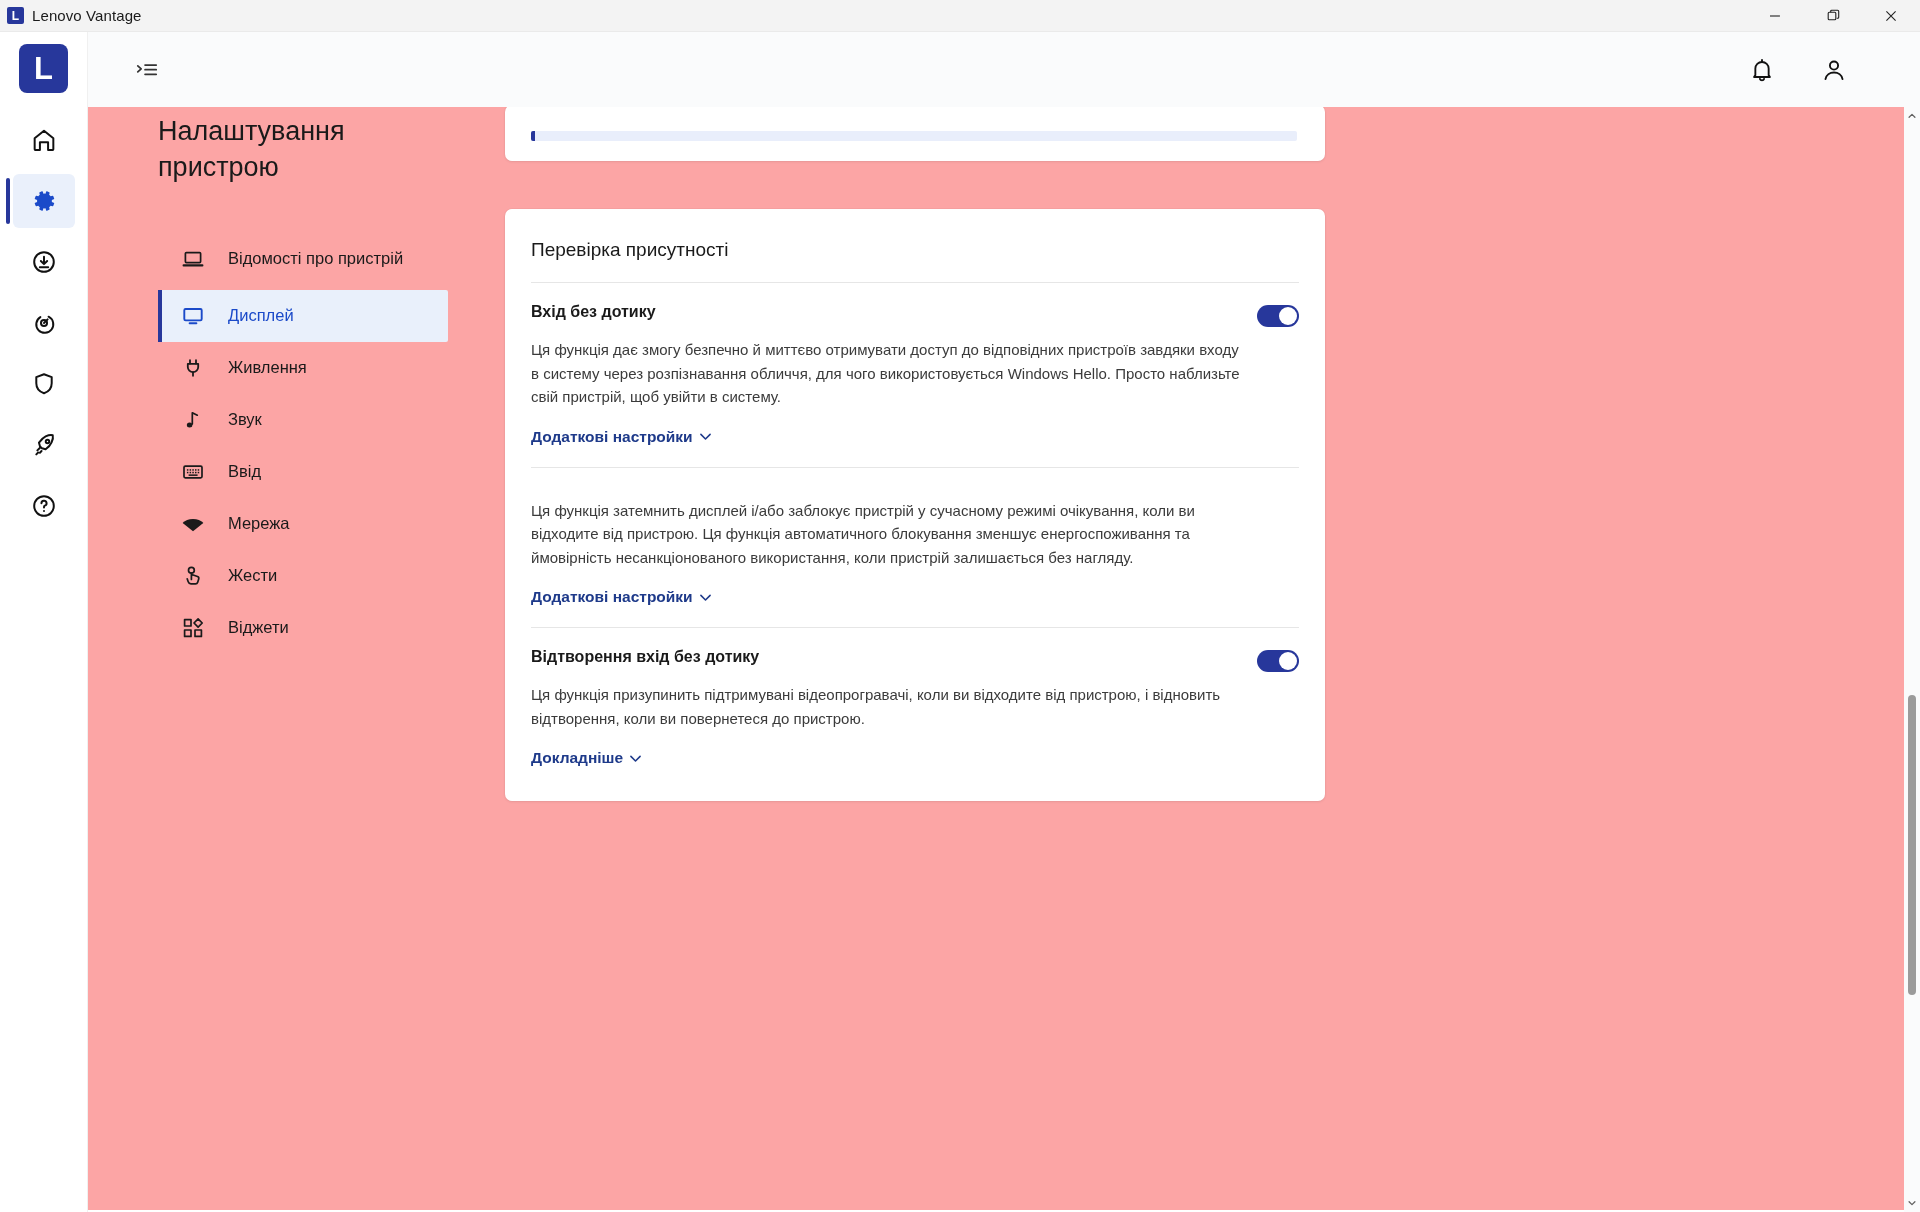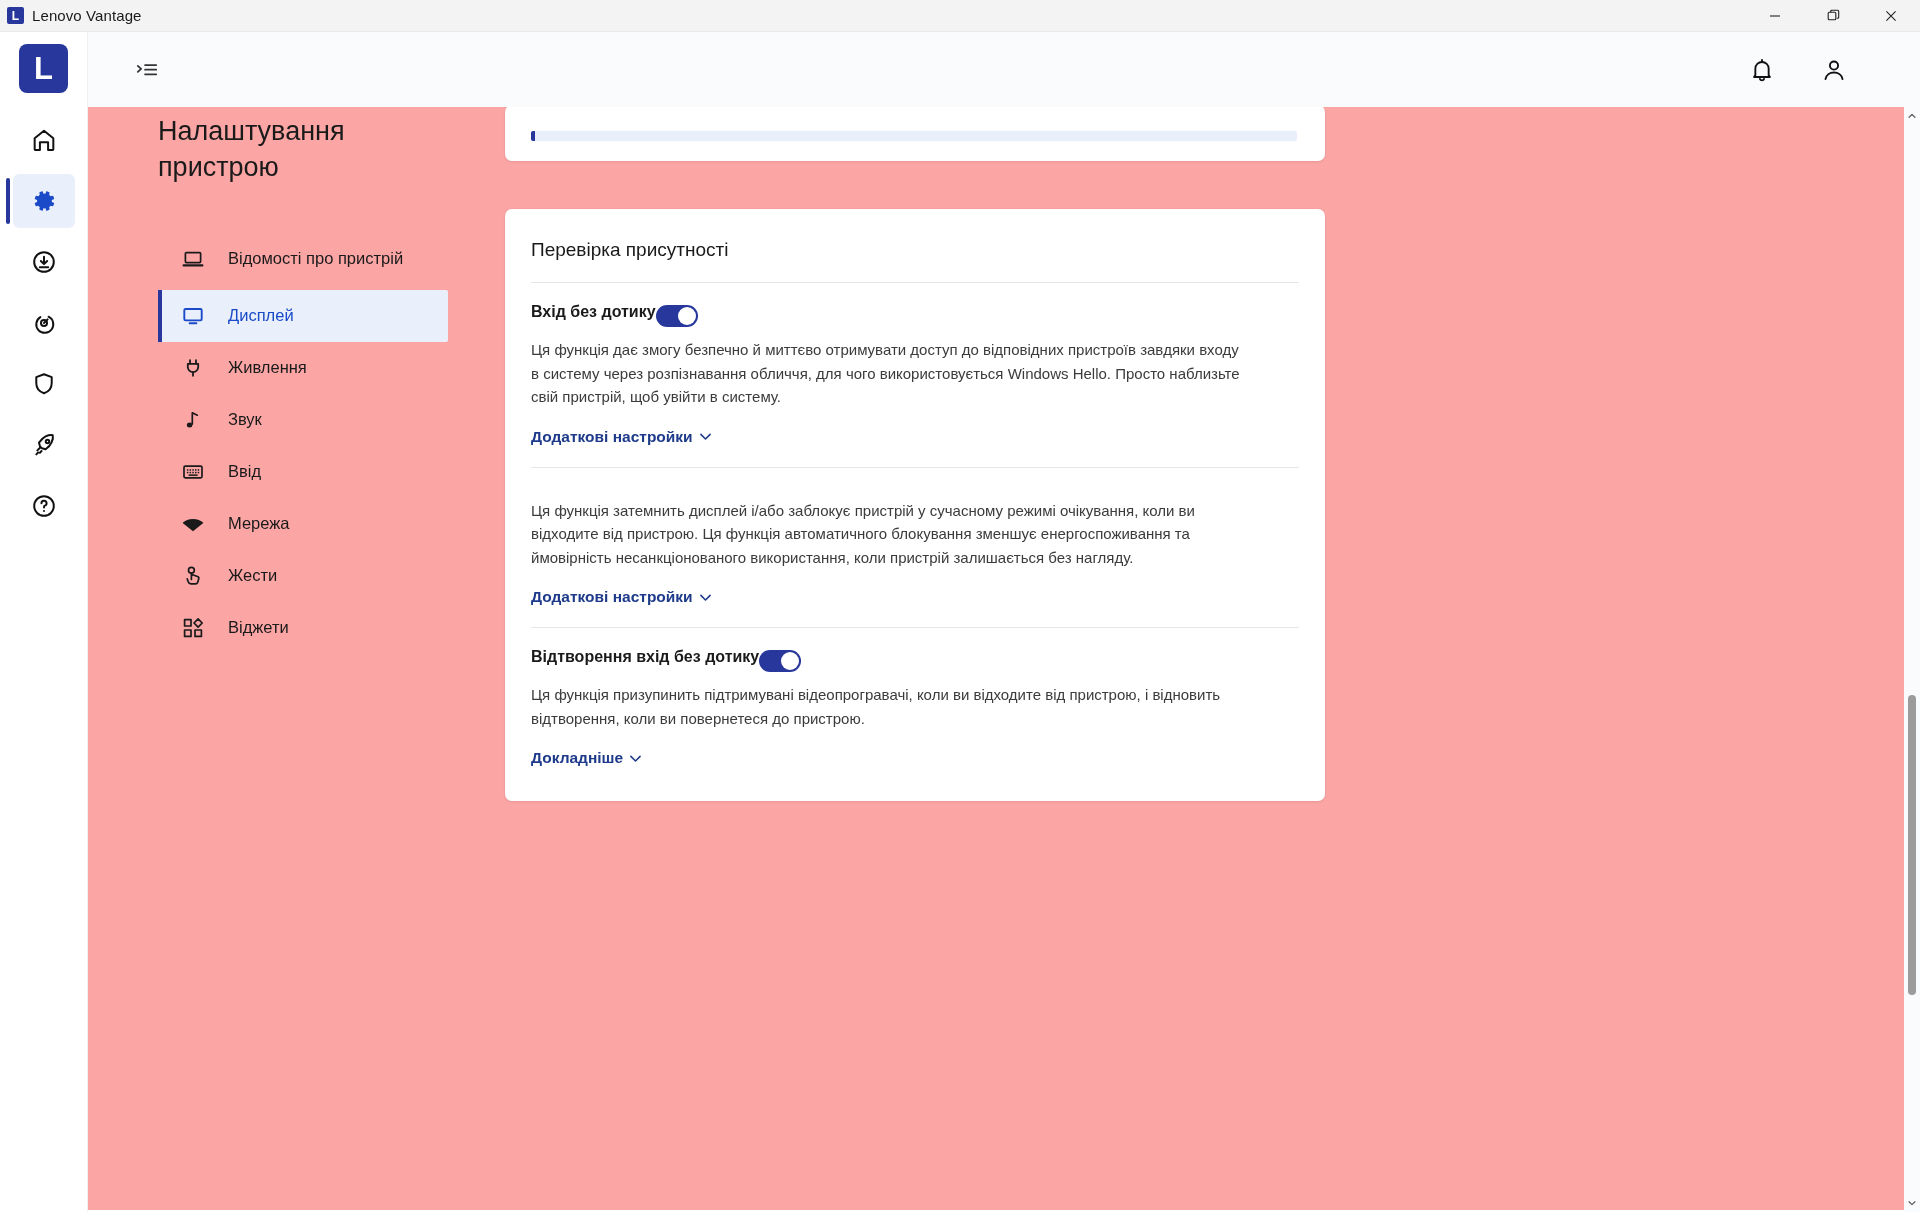--- a/index.html
+++ b/index.html
@@ -117,21 +117,21 @@
   }
   .progress-stub { width: 766px; height: 10px; background: #e9eefb; border-radius: 2px; margin-top: 6px; position: relative; }
   .progress-stub::before { content:""; position:absolute; left:0; top:0; width:4px; height:10px; background:#27379b; border-radius:2px 0 0 2px; }
 
   .card-main { margin-top: 48px; padding: 30px 26px 34px 26px; }
   .card-h2 { font-size: 19px; color: #1a1a1a; font-weight: 400; margin-bottom: 15px; }
   .card-intro { font-size: 15px; color: #3b3b3b; line-height: 1.55; width: 762px; }
   .divider { height: 1px; background: #e6e6e6; margin: 21px 0 0 0; }
 
   .setting { padding-top: 20px; position: relative; }
-  .setting-head { display: flex; align-items: flex-start; }
+  .setting-head { display: flex; align-items: flex-start; justify-content: space-between; }
   .setting-title { font-size: 16px; color: #1a1a1a; font-weight: 700; }
   .setting-desc { font-size: 15px; color: #3b3b3b; line-height: 1.57; width: 718px; margin-top: 11px; }
   .expander {
     margin-top: 19px; display: inline-flex; align-items: center; gap: 4px;
     color: #1e3a8a; font-size: 15.5px; font-weight: 700;
   }
   .expander .chev { display: flex; }
 
   
   .toggle {

